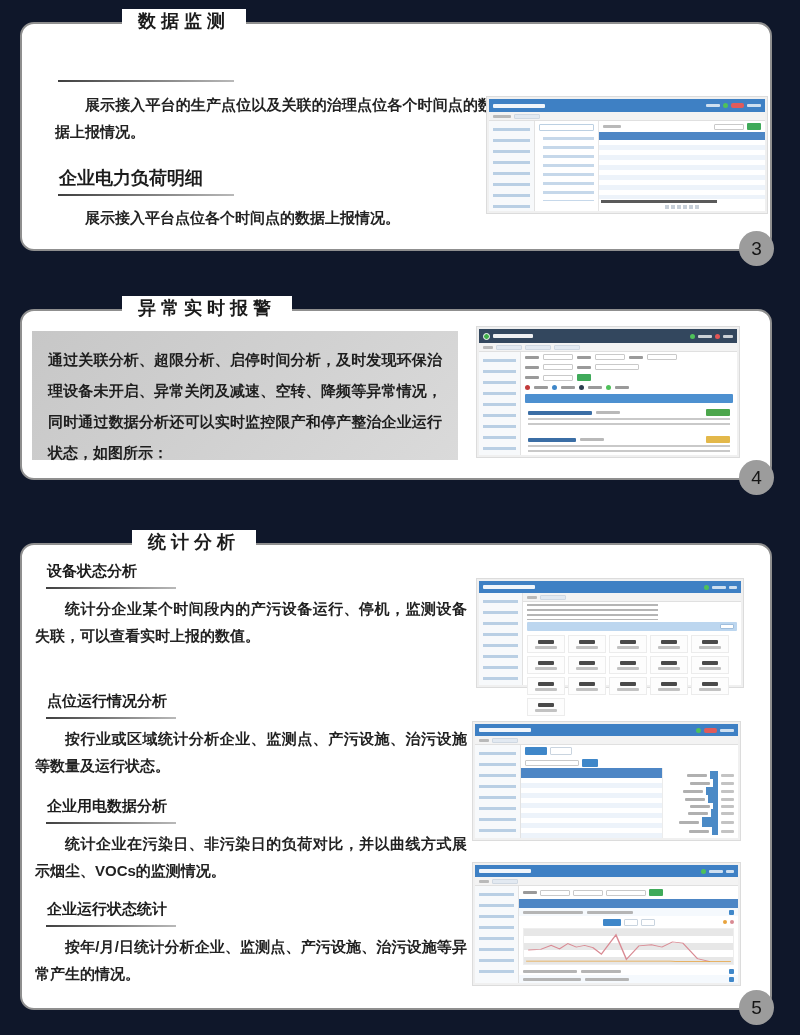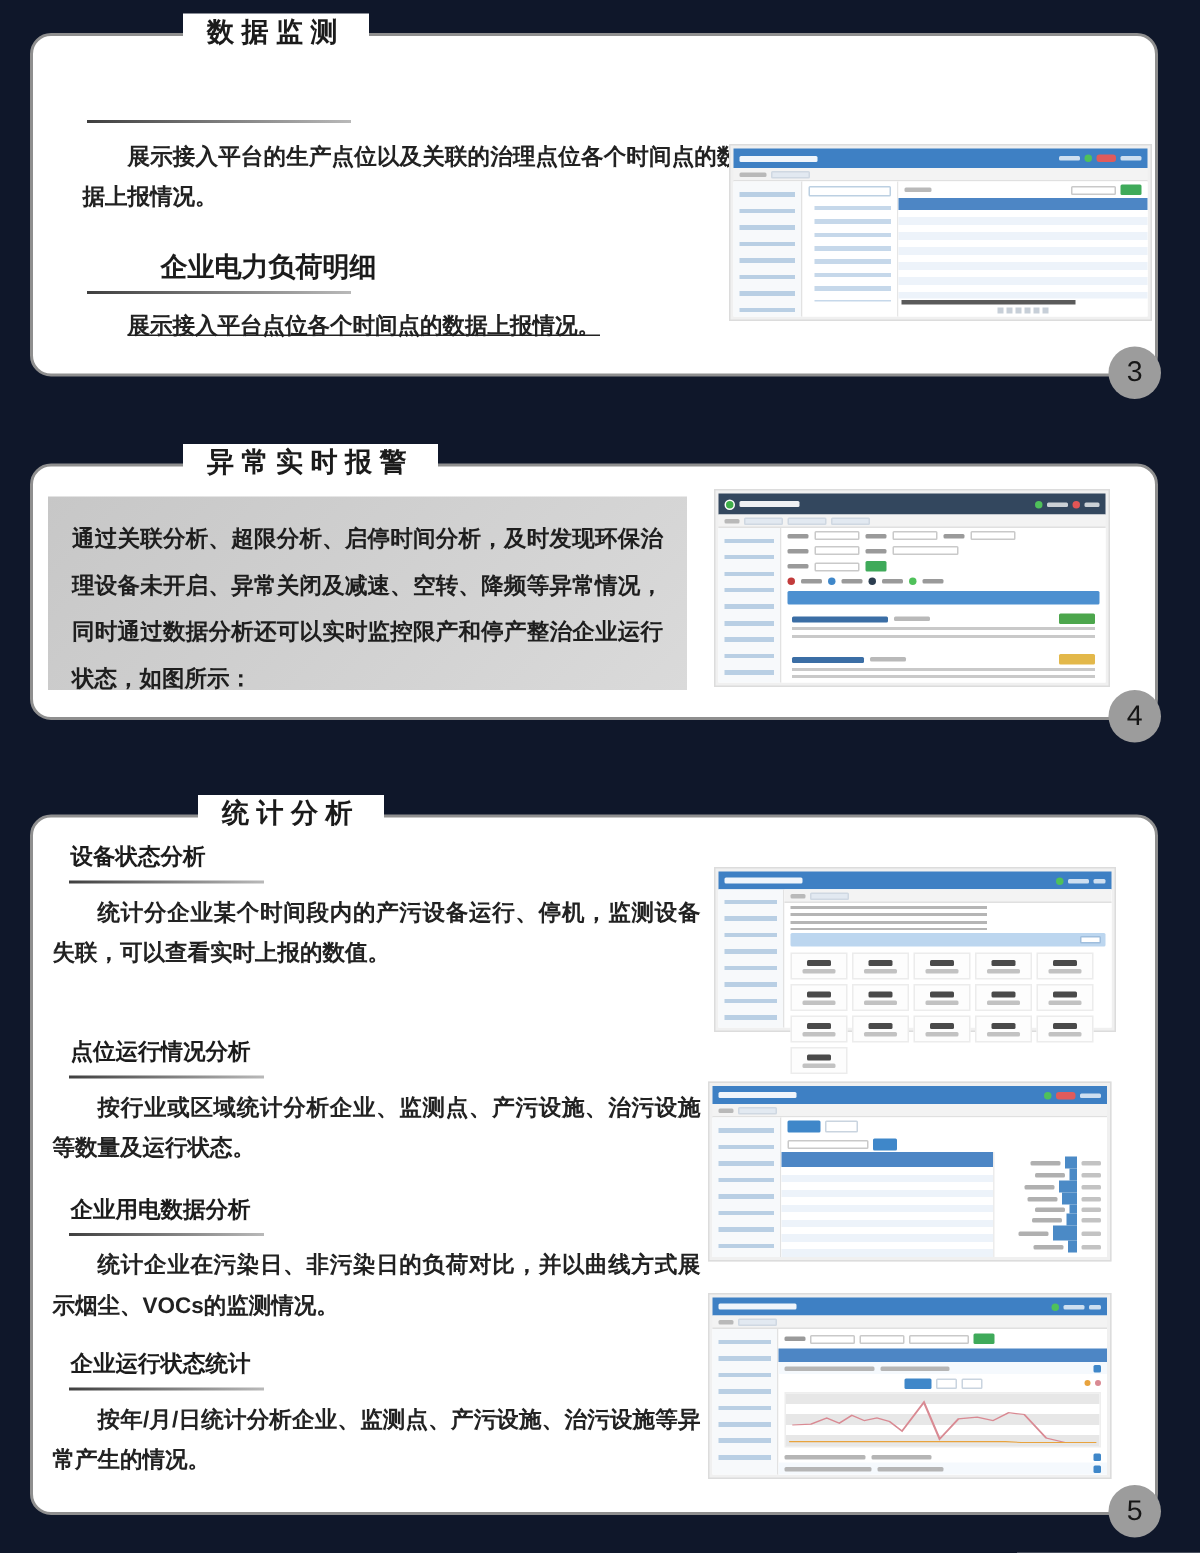--- a/index.html
+++ b/index.html
@@ -103,23 +103,23 @@
 <body>
 
 <div class="page">
 
   <div class="box" style="left:20px; top:22px; width:752px; height:229px;">
     <div class="box-title" style="left:100px;">数据监测</div>
 
     <div class="h-underline" style="left:36px; top:56px; width:176px;"></div>
     <div class="para" style="left:33px; top:67px; width:438px;">展示接入平台的生产点位以及关联的治理点位各个时间点的数据上报情况。</div>
 
-    <div class="h-sub h-big" style="left:37px; top:142px;margin-left:48px;">企业电力负荷明细</div>
+    <div class="h-sub h-big" style="left:37px; top:142px;">企业电力负荷明细</div>
     <div class="h-underline" style="left:36px; top:170px; width:176px;"></div>
-    <div class="para" style="left:33px; top:180px; width:438px;text-decoration:underline;">展示接入平台点位各个时间点的数据上报情况。</div>
+    <div class="para" style="left:33px; top:180px; width:438px;">展示接入平台点位各个时间点的数据上报情况。</div>
 
     <div class="thumb" style="left:464px; top:72px; width:282px; height:118px;">
       <div class="t-head blue">
         <span class="t-titlebar"></span>
         <span class="t-sp"></span>
         <span class="t-bar-w"></span>
         <span class="t-dot green"></span>
         <span class="t-chip-red"></span>
         <span class="t-bar-w"></span>
       </div>

